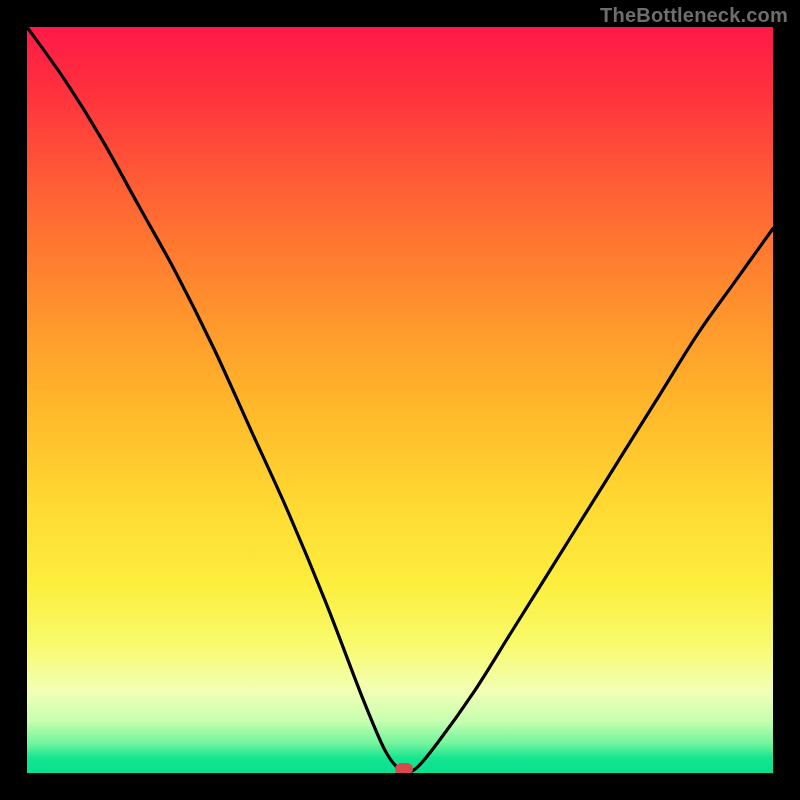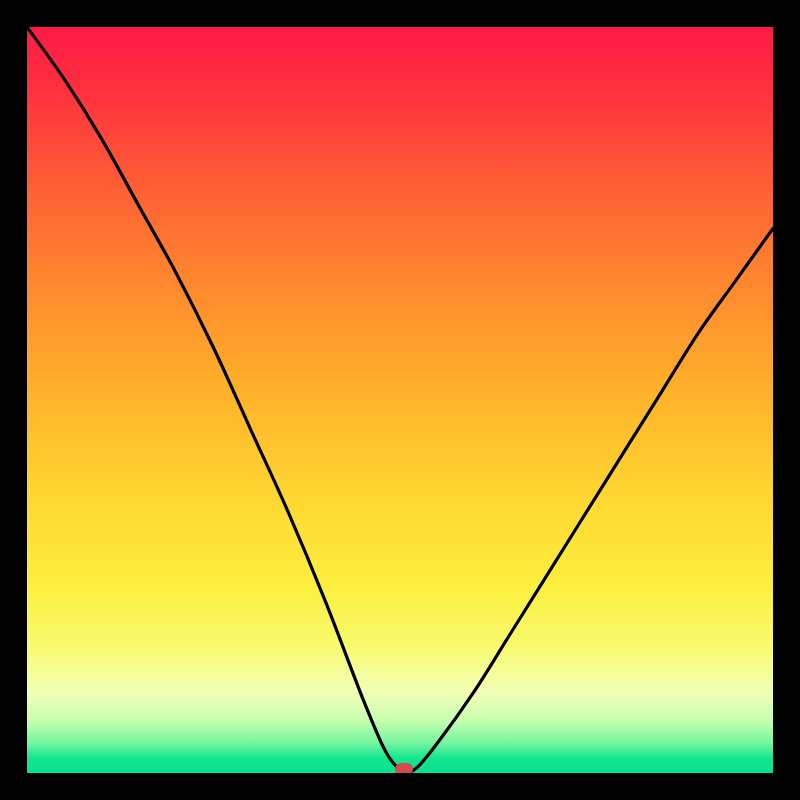--- a/index.html
+++ b/index.html
@@ -84,13 +84,14 @@
   <div class="plot-area">
     <div class="gradient"></div>
 
     <svg class="curve" viewBox="0 0 746 746" preserveAspectRatio="none">
       <path id="curve-path" d="M 0 0 C 6.216666666666668 8.703333333333319, 24.866666666666667 33.56999999999992, 37.300000000000004 52.219999999999914 C 49.73333333333334 70.8699999999999, 62.16666666666668 90.7633333333333, 74.60000000000001 111.89999999999998 C 87.03333333333335 133.03666666666666, 99.46666666666665 156.65999999999997, 111.89999999999999 179.03999999999996 C 124.33333333333333 201.41999999999996, 136.76666666666668 222.55666666666662, 149.20000000000002 246.17999999999995 C 161.63333333333335 269.8033333333333, 174.06666666666666 294.67, 186.5 320.78000000000003 C 198.93333333333334 346.89000000000004, 211.36666666666665 375.4866666666666, 223.79999999999998 402.84 C 236.23333333333332 430.1933333333333, 248.66666666666663 456.3033333333334, 261.09999999999997 484.90000000000003 C 273.5333333333333 513.4966666666667, 285.9666666666667 543.3366666666666, 298.40000000000003 574.42 C 310.83333333333337 605.5033333333333, 325.75333333333333 646.5333333333333, 335.7 671.4 C 345.64666666666665 696.2666666666667, 351.86333333333334 711.8083333333334, 358.08 723.62 C 364.2966666666666 735.4316666666666, 368.02666666666664 739.1616666666666, 373 742.27 C 377.97333333333336 745.3783333333333, 381.7033333333334 746.6216666666667, 387.92 742.27 C 394.13666666666666 737.9183333333333, 400.35333333333335 729.2149999999999, 410.3 716.16 C 420.24666666666667 703.105, 435.16666666666663 682.59, 447.59999999999997 663.94 C 460.0333333333333 645.2900000000001, 472.4666666666667 624.1533333333333, 484.90000000000003 604.26 C 497.33333333333337 584.3666666666667, 509.7666666666666 564.4733333333332, 522.1999999999999 544.5799999999999 C 534.6333333333332 524.6866666666666, 547.0666666666666 504.79333333333335, 559.5 484.90000000000003 C 571.9333333333334 465.0066666666667, 584.3666666666668 445.11333333333334, 596.8000000000001 425.22 C 609.2333333333333 405.3266666666667, 621.6666666666667 385.43333333333334, 634.1 365.54 C 646.5333333333333 345.6466666666667, 658.9666666666667 324.51, 671.4 305.86 C 683.8333333333333 287.21000000000004, 696.2666666666667 271.0466666666667, 708.6999999999999 253.64 C 721.1333333333332 236.23333333333332, 739.7833333333333 210.1233333333333, 746 201.41999999999996" fill="none" stroke="#000000" stroke-width="3.2" stroke-linecap="round" stroke-linejoin="round"></path>
     </svg>
 
     <div id="marker" class="marker" style="left: 376.73px; top: 742.27px; background: rgb(214, 74, 74);"></div>
   </div>
 
+  <div class="watermark">TheBottleneck.com</div>
 </div>
 
 </body></html>

